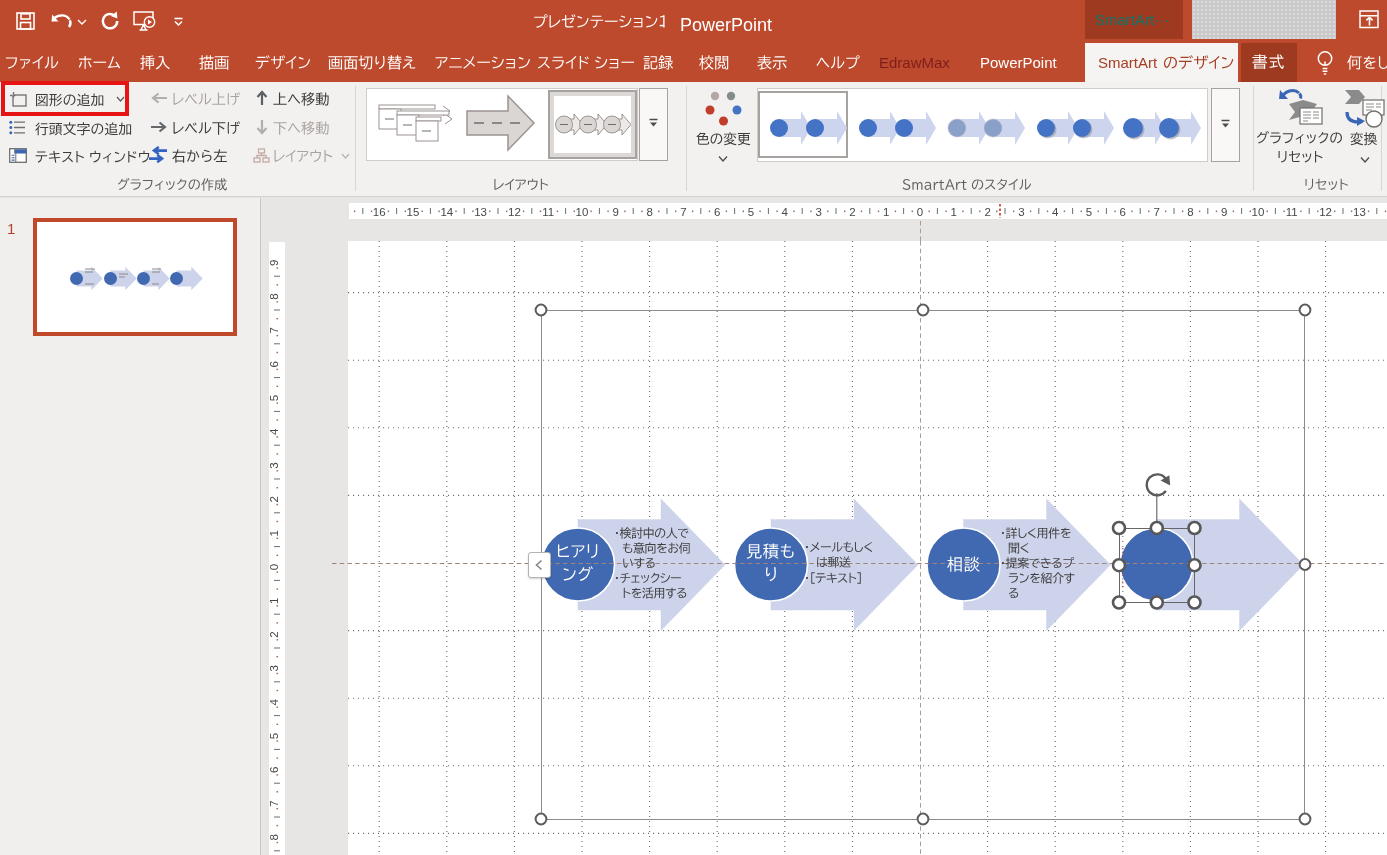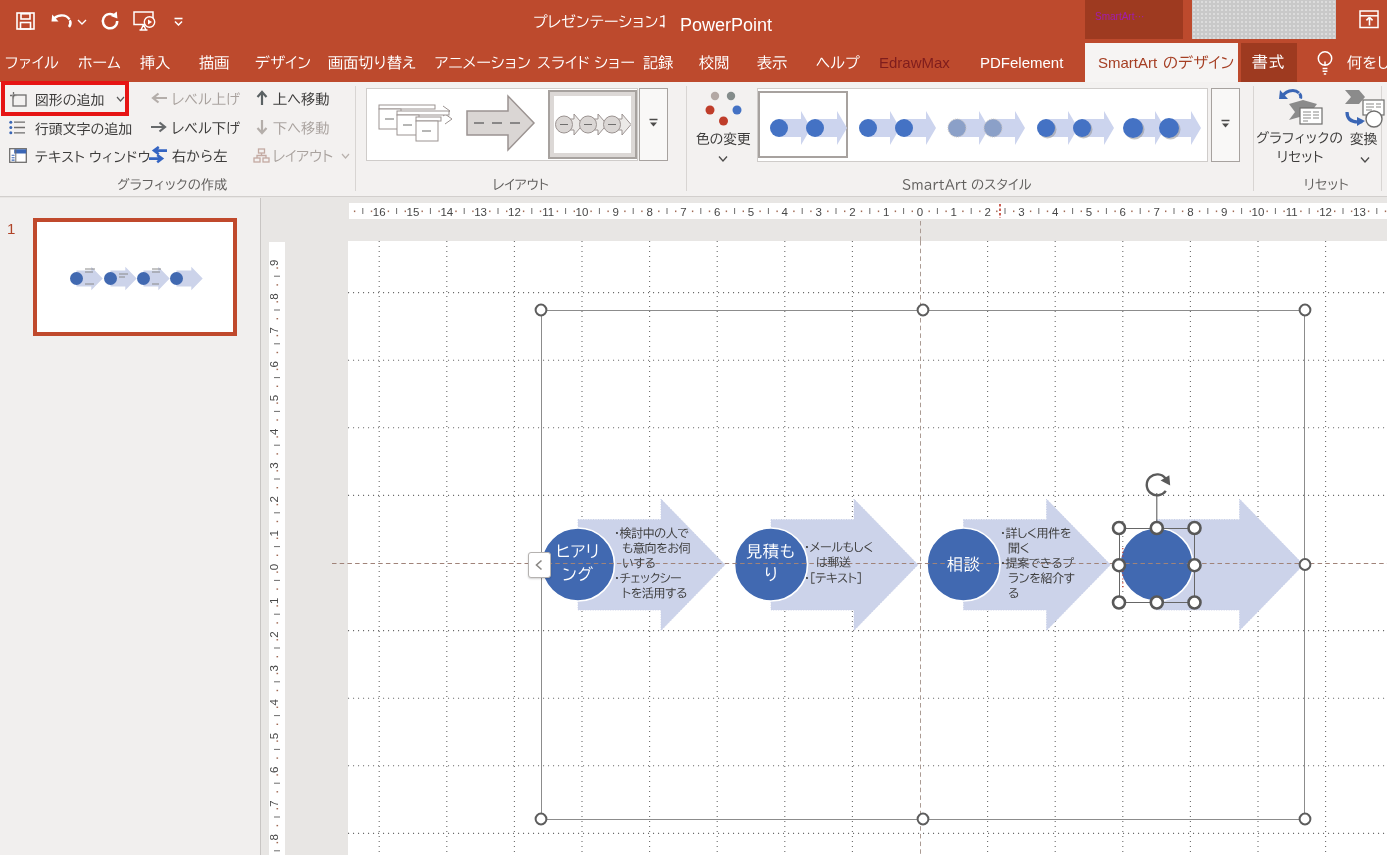--- a/index.html
+++ b/index.html
@@ -45,21 +45,21 @@
       <use href="#g4" transform="translate(56.8 13.2) scale(0.01500)"></use>
       <use href="#g5" transform="translate(71.1 13.2) scale(0.01500)"></use>
       <use href="#g6" transform="translate(85.7 13.2) scale(0.01500)"></use>
       <use href="#g7" transform="translate(99.2 13.2) scale(0.01500)"></use>
       <use href="#g3" transform="translate(111.7 13.2) scale(0.01500)"></use>
       <use href="#g8" transform="translate(125.6 13.2) scale(0.01500)"></use>
     </g>
   </svg>
 <div class="abs" style="left:659px;top:14.5px;color:#fff;font-size:18px">-&nbsp;&nbsp;&nbsp;PowerPoint</div>
 <div class="abs" style="left:1085px;top:0;width:98px;height:39px;background:#9e3a20"></div>
-<div class="abs" style="left:1095px;top:11px;color:#a21caf;font-size:10px">SmartArt···</div>
+<div class="abs" style="left:1095px;top:11px;color:#0f766e;font-size:15px">SmartArt···</div>
 <div class="abs" style="left:1192px;top:0;width:144px;height:39px;background:#c9c9c9;background-image:radial-gradient(#dcdcdc 0.8px,transparent 0.9px);background-size:4px 4px"></div>
 <svg class="abs" style="left:1359px;top:10px" width="21" height="19" viewBox="0 0 21 19">
 <g fill="none" stroke="#fff" stroke-width="1.5">
 <rect x="1" y="1" width="18" height="16.5"></rect>
 <path d="M1 5.8 L19 5.8"></path>
 </g>
 <path d="M10.5 15.5 L10.5 8 M10.5 7.3 L7.4 10.4 M10.5 7.3 L13.6 10.4" stroke="#fff" stroke-width="1.6" fill="none"></path>
 </svg>
 <div class="abs" style="left:0;top:43px;width:1387px;height:39px;background:#bd4a2d"></div>
 <svg style="position:absolute;left:5.0px;top:54.5px;overflow:visible" width="56" height="20">
@@ -148,21 +148,21 @@
     </g>
   </svg>
 <svg style="position:absolute;left:816.0px;top:54.5px;overflow:visible" width="46" height="20">
     <g fill="#fff">
       <use href="#g38" transform="translate(0.0 13.2) scale(0.01500)"></use>
       <use href="#g12" transform="translate(14.2 13.2) scale(0.01500)"></use>
       <use href="#g0" transform="translate(29.1 13.2) scale(0.01500)"></use>
     </g>
   </svg>
 <div class="abs" style="left:879px;top:54px;color:#7f1d1d;font-size:15px">EdrawMax</div>
-<div class="abs" style="left:980px;top:54px;color:#fff;font-size:15px">PDFelement</div>
+<div class="abs" style="left:980px;top:54px;color:#fff;font-size:15px">PowerPoint</div>
 <div class="abs" style="left:1085px;top:43px;width:153px;height:39px;background:#f6f4f3"></div>
 <div class="abs" style="left:1098px;top:54px;color:#a53e23;font-size:15px">SmartArt</div>
 <svg style="position:absolute;left:1163.0px;top:54.5px;overflow:visible" width="73" height="20">
     <g fill="#a53e23">
       <use href="#g39" transform="translate(0.0 13.2) scale(0.01500)"></use>
       <use href="#g19" transform="translate(15.2 13.2) scale(0.01500)"></use>
       <use href="#g20" transform="translate(30.3 13.2) scale(0.01500)"></use>
       <use href="#g11" transform="translate(45.5 13.2) scale(0.01500)"></use>
       <use href="#g3" transform="translate(57.5 13.2) scale(0.01500)"></use>
     </g>

